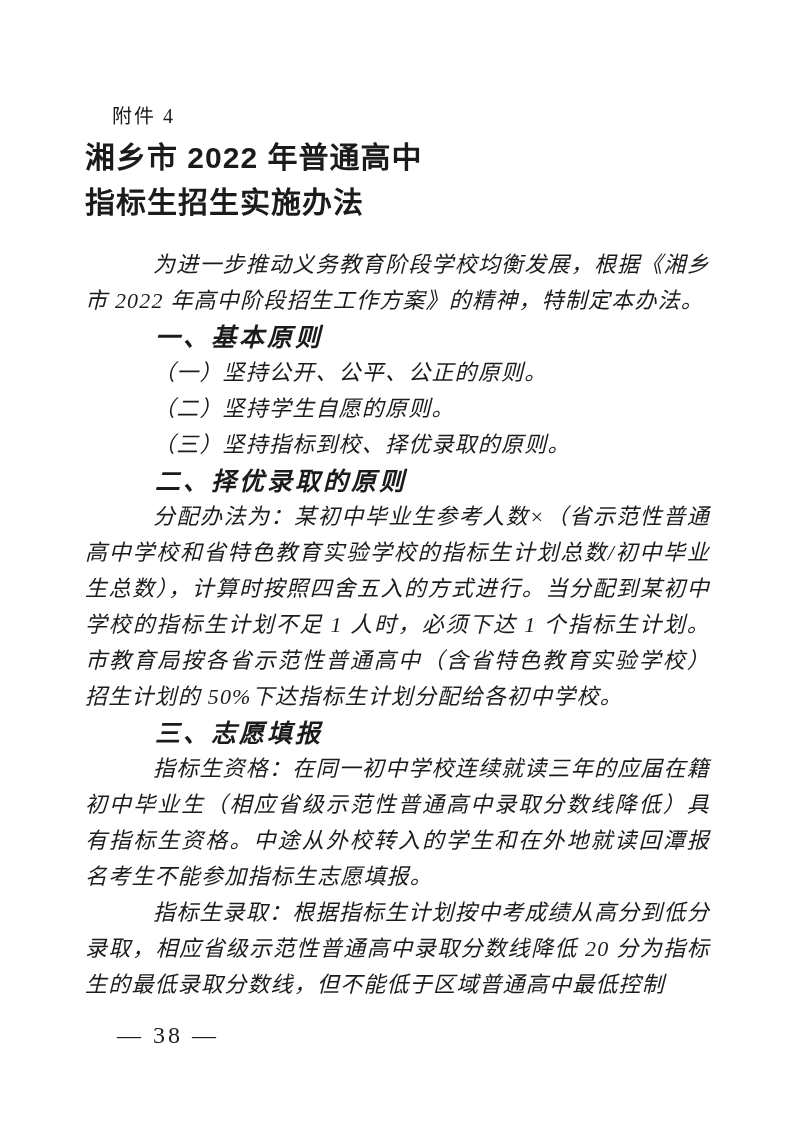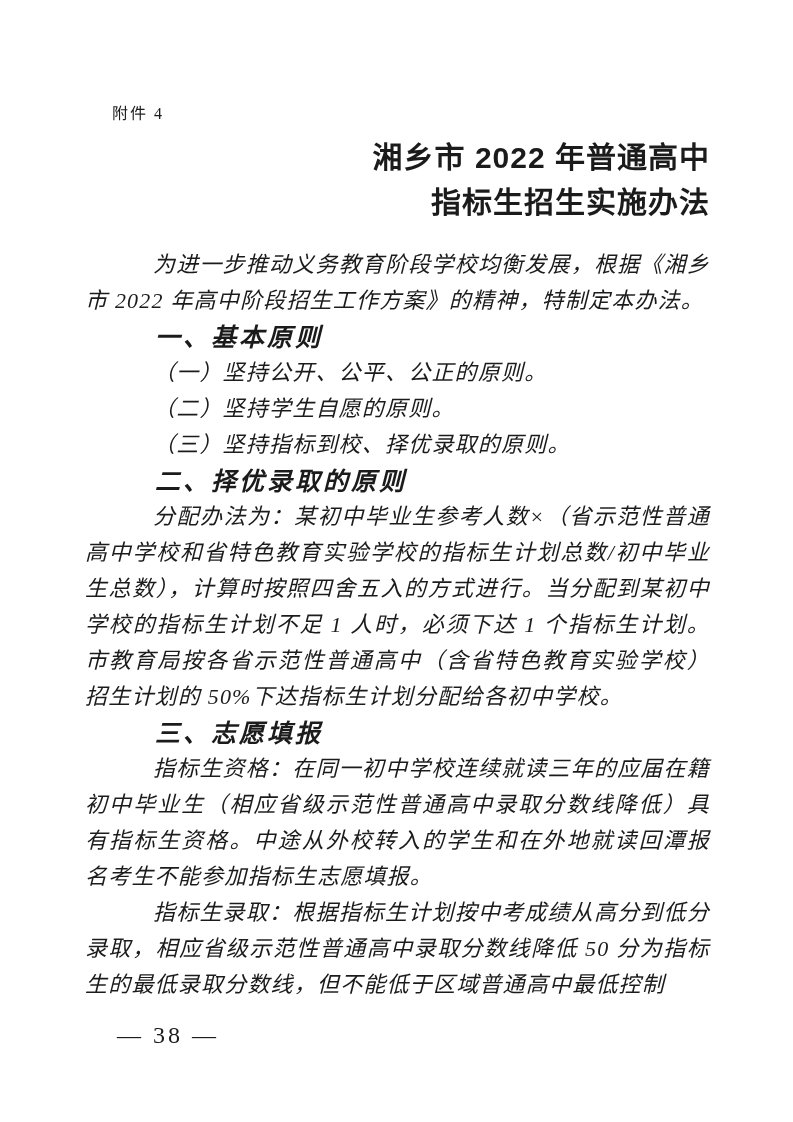--- a/index.html
+++ b/index.html
@@ -13,31 +13,31 @@
     height: 1122px;
     background: #ffffff;
     color: #1b1b1b;
     overflow: hidden;
     font-family: "Liberation Serif", "DejaVu Serif", serif;
   }
   .attachment-label {
     position: absolute;
     left: 112px;
     top: 100px;
-    font-size: 16px;
+    font-size: 20px;
     letter-spacing: 2px;
     white-space: nowrap;
     font-family: Liberation Serif, serif;
   }
   .doc-title {
     position: absolute;
     left: 85px;
     top: 135px;
     width: 625px;
-    text-align: right;
+    text-align: left;
     font-family: "Liberation Sans", "DejaVu Sans", sans-serif;
     font-weight: 700;
     font-size: 30px;
     line-height: 45px;
     letter-spacing: 1px;
   }
   .content {
     position: absolute;
     left: 85px;
     top: 247px;
@@ -83,18 +83,18 @@
   <div class="content">
     <p class="para">为进一步推动义务教育阶段学校均衡发展，根据《湘乡市 2022 年高中阶段招生工作方案》的精神，特制定本办法。</p>
     <p class="para heading">一、基本原则</p>
     <p class="para">（一）坚持公开、公平、公正的原则。</p>
     <p class="para">（二）坚持学生自愿的原则。</p>
     <p class="para">（三）坚持指标到校、择优录取的原则。</p>
     <p class="para heading">二、择优录取的原则</p>
     <p class="para">分配办法为：某初中毕业生参考人数×（省示范性普通高中学校和省特色教育实验学校的指标生计划总数/初中毕业生总数），计算时按照四舍五入的方式进行。当分配到某初中学校的指标生计划不足 1 人时，必须下达 1 个指标生计划。市教育局按各省示范性普通高中（含省特色教育实验学校）招生计划的 50%下达指标生计划分配给各初中学校。</p>
     <p class="para heading">三、志愿填报</p>
     <p class="para">指标生资格：在同一初中学校连续就读三年的应届在籍初中毕业生（相应省级示范性普通高中录取分数线降低）具有指标生资格。中途从外校转入的学生和在外地就读回潭报名考生不能参加指标生志愿填报。</p>
-    <p class="para">指标生录取：根据指标生计划按中考成绩从高分到低分录取，相应省级示范性普通高中录取分数线降低 50 分为指标生的最低录取分数线，但不能低于区域普通高中最低控制</p>
+    <p class="para">指标生录取：根据指标生计划按中考成绩从高分到低分录取，相应省级示范性普通高中录取分数线降低 20 分为指标生的最低录取分数线，但不能低于区域普通高中最低控制</p>
   </div>
 
   <div class="page-footer">— 38 —</div>
 
 </div>
 
 </body></html>

